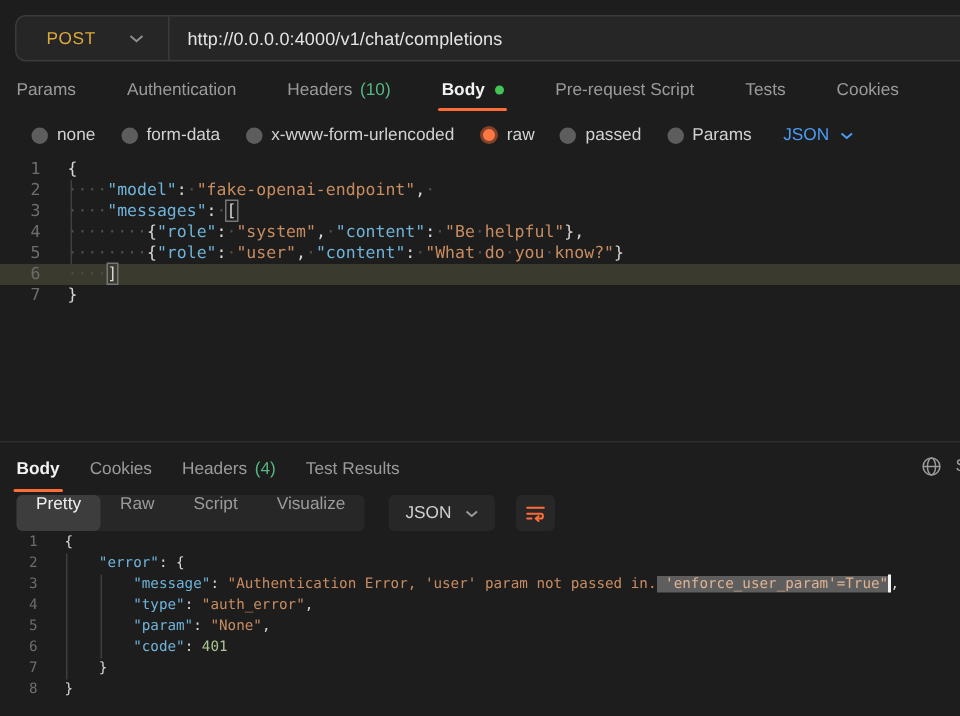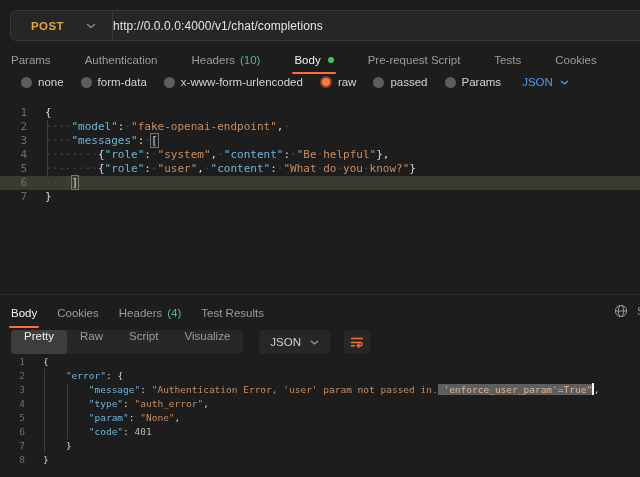--- a/index.html
+++ b/index.html
@@ -4,38 +4,38 @@
 <style>
   *{margin:0;padding:0;box-sizing:border-box}
   html,body{width:640px;height:477px;overflow:hidden;background:#1d1d1d;
     font-family:"Liberation Sans",sans-serif;color:#cccccc;position:relative}
 
   
   .url-bar{position:absolute;top:10px;left:10px;width:645px;height:31px;
     background:#262626;border:1px solid #3a3a3a;border-radius:7px;
     display:flex;align-items:center}
   .method-wrap{display:flex;align-items:center;height:100%;cursor:pointer}
-  .method{color:#dcaa3c;font-weight:700;font-size:11.5px;letter-spacing:.4px;padding-left:20px}
+  .method{color:#dcaa3c;font-weight:400;font-size:11.5px;letter-spacing:.4px;padding-left:20px}
   .method-chevron{margin-left:22px;display:flex}
   .vdiv{width:1px;height:29px;background:#3a3a3a;margin-left:16px}
-  .url-text{font-size:12px;color:#e4e4e4;letter-spacing:.1px}
+  .url-text{margin-left:12px;font-size:12px;color:#e4e4e4;letter-spacing:.1px}
 
   
   .req-tabs{position:absolute;top:49px;left:11px;height:21px;display:flex;gap:34px;
     font-size:11.5px;color:#9b9b9b;align-items:center}
   .tab{position:relative;display:flex;align-items:center;gap:5px;cursor:pointer;height:21px}
   .tab .count{color:#55b884}
-  .tab.active{color:#f2f2f2;font-weight:400}
+  .tab.active{color:#f2f2f2;font-weight:700}
   .tab-underline{position:absolute;left:-2px;right:-2px;bottom:-4px;height:2px;
     background:#ff6c37;border-radius:1px}
   .body-dot{width:6px;height:6px;border-radius:50%;background:#43c454;margin-left:2px}
 
   
   .body-types{position:absolute;top:76px;left:21px;height:20px;display:flex;
-    align-items:flex-start;gap:17px;font-size:11.5px;color:#d2d2d2}
+    align-items:flex-end;gap:17px;font-size:11.5px;color:#d2d2d2}
   .bt-opt{display:flex;align-items:center;gap:6px;cursor:pointer}
   .radio{width:11px;height:11px;border-radius:50%;background:#5d5d5d;flex:0 0 auto}
   .radio.sel{width:12px;height:12px;background:#ff7743;border:2px solid #83422a}
   .fmt-link{display:flex;align-items:center;gap:7px;color:#4a9df5;cursor:pointer;margin-left:4px}
 
   
   .editor{position:absolute;left:0;right:0;font-family:"DejaVu Sans Mono",monospace}
   #req-editor{top:106px;height:190px;font-size:11px;line-height:14px}
   #resp-editor{top:355px;height:118px;font-size:9.5px;line-height:14px}
   .code-line{display:flex;white-space:pre;position:relative;z-index:1}

